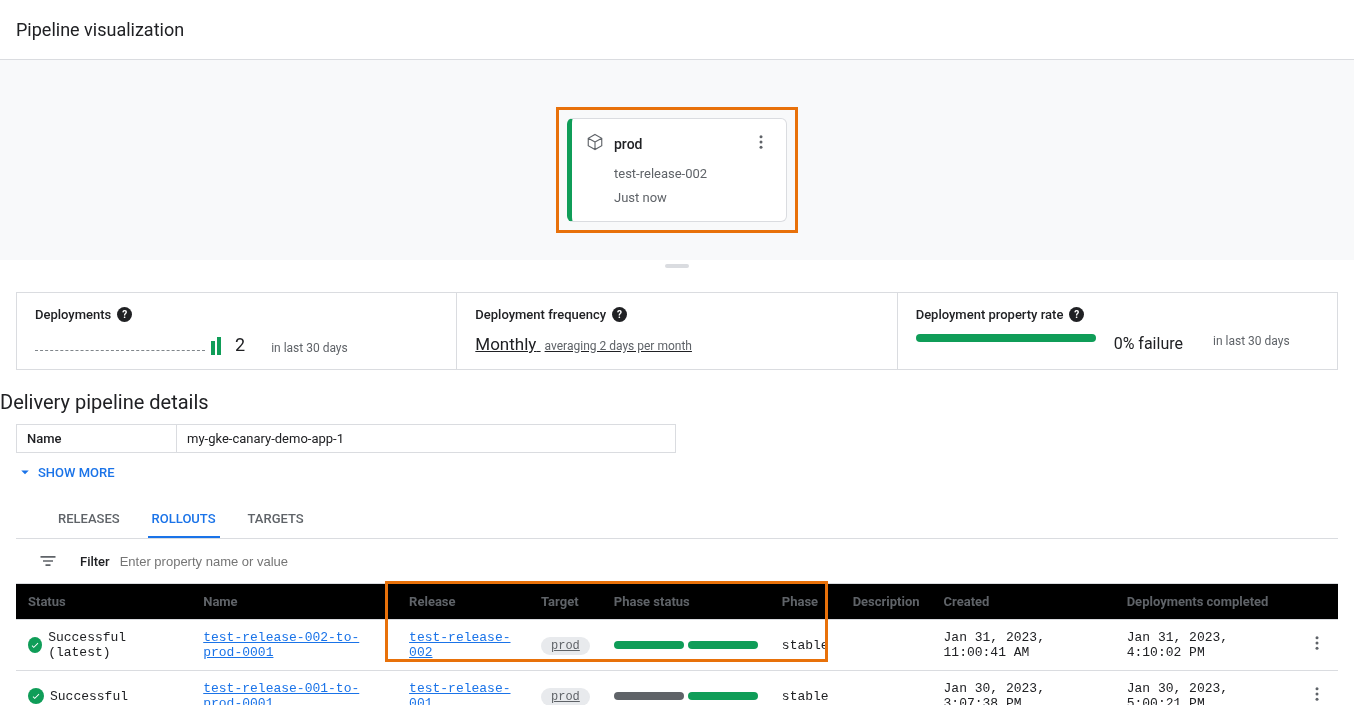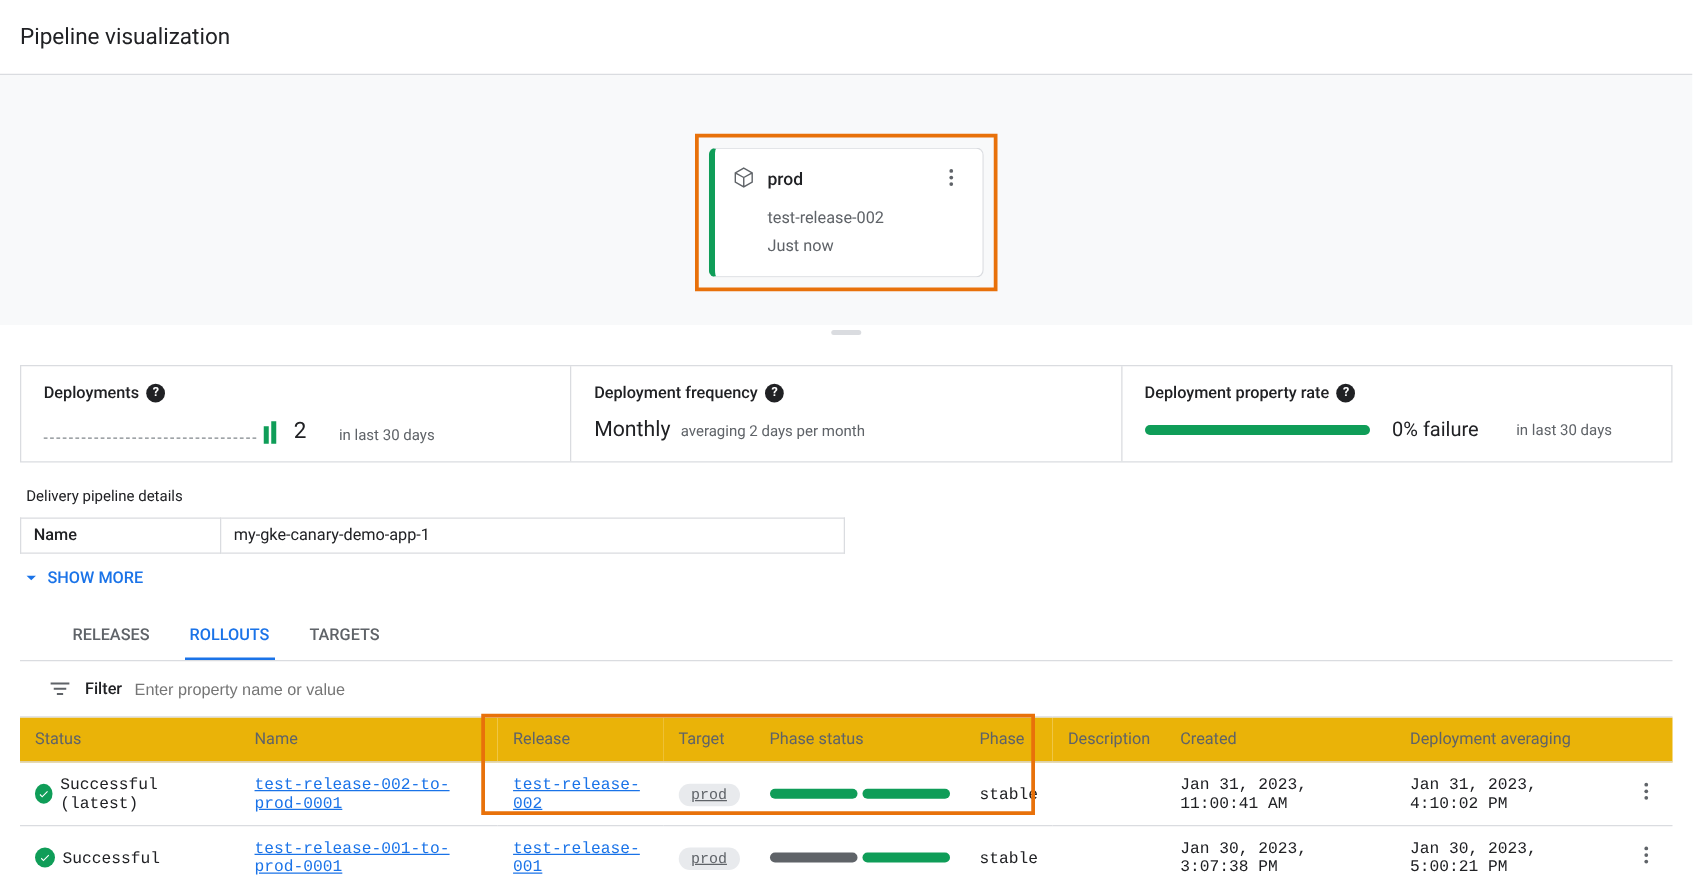--- a/index.html
+++ b/index.html
@@ -19,37 +19,37 @@
 .metric-card:last-child { border-right: none; }
 .metric-title { font-size: 13px; font-weight: 500; display: flex; gap: 6px; margin-bottom: 12px; }
 .help-icon { width: 15px; height: 15px; background: #202124; color: #fff; border-radius: 50%; display: inline-flex; align-items: center; justify-content: center; font-size: 10px; font-weight: bold; }
 .deployments-body { display: flex; align-items: flex-end; gap: 6px; }
 .dashed-line { border-bottom: 1px dashed #80868b; flex: 0 0 170px; height: 1px; margin-bottom: 4px; }
 .bars { display: flex; gap: 2px; align-items: flex-end; height: 18px; }
 .bar1 { width: 4px; height: 14px; background: #0f9d58; }
 .bar2 { width: 4px; height: 18px; background: #0f9d58; }
 .metric-value-big { font-size: 18px; font-weight: 400; margin-left: 8px; }
 .metric-value-small { font-size: 12px; color: #5f6368; margin-left: 20px; }
-.freq-body { font-size: 17px; }
+.freq-body { font-size: 17px; text-decoration: underline; }
 .freq-sub { font-size: 12px; color: #5f6368; margin-left: 4px; }
-.failure-body { display: flex; align-items: center; gap: 10px; }
+.failure-body { display: flex; gap: 10px; }
 .failure-bar { flex: 0 0 180px; height: 8px; background: #0f9d58; border-radius: 4px; }
-.section-title { font-size: 12px; font-weight: 400; padding: 20px 16px 10px 21px; }
+.section-title { font-size: 20px; font-weight: 400; padding: 20px 16px 10px 0; }
 .details-table { margin: 0 16px; border: 1px solid #dadce0; border-collapse: collapse; width: 660px; }
 .details-table td { border: 1px solid #dadce0; padding: 6px 10px; font-size: 13px; }
 .details-table td:first-child { font-weight: 500; width: 160px; }
 .show-more { color: #1a73e8; font-size: 13px; font-weight: 500; cursor: pointer; padding: 10px 16px; display: flex; align-items: center; gap: 4px; text-align: right; }
 .tabs { display: flex; gap: 24px; padding: 10px 38px 0 38px; border-bottom: 1px solid #dadce0; margin: 0 16px; }
 .tab { padding: 10px 4px; font-size: 13px; font-weight: 500; color: #5f6368; cursor: pointer; border-bottom: 2px solid transparent; }
 .tab.active { color: #1a73e8; border-bottom: 2px solid #1a73e8; }
 .filter-row { display: flex; align-items: center; gap: 10px; padding: 12px 16px 12px 38px; }
-.filter-label { font-weight: 500; font-size: 13px; }
+.filter-label { font-weight: 500; font-size: 13px; margin-left: 12px; }
 .filter-input { border: none; font-size: 13px; flex: 1; outline: none; color: #80868b; }
 .data-table { width: calc(100% - 32px); margin: 0 16px; border-collapse: collapse; font-size: 13px; }
-.data-table th { text-align: left; font-weight: 400; color: #5f6368; background: #eab308; padding: 10px 12px; border-top: 1px solid #dadce0; border-bottom: 1px solid #dadce0; }
+.data-table th { text-align: left; font-weight: 700; color: #5f6368; background: #000000; padding: 10px 12px; border-top: 1px solid #dadce0; border-bottom: 1px solid #dadce0; }
 .data-table td { padding: 10px 12px; border-bottom: 1px solid #dadce0; font-family: Liberation Mono, monospace; }
 .status-cell { display: flex; align-items: center; gap: 6px; }
 .check-icon { width: 16px; height: 16px; background: #0f9d58; border-radius: 50%; display: inline-flex; align-items: center; justify-content: center; color: #fff; }
 .link { color: #1a73e8; text-decoration: underline; cursor: pointer; }
 .pill { background: #e8eaed; border-radius: 10px; padding: 2px 10px; font-size: 12px; color: #5f6368; text-decoration: underline; cursor: pointer; }
 .phase-bars { display: flex; gap: 4px; }
 .phase-bar { width: 70px; height: 8px; border-radius: 4px; }
 .phase-bar.green { background: #0f9d58; }
 .phase-bar.gray { background: #5f6368; }
 .row-kebab { color: #5f6368; cursor: pointer; text-align: center; }
@@ -164,21 +164,21 @@
   <thead>
     <tr>
       <th>Status</th>
       <th>Name</th>
       <th>Release</th>
       <th>Target</th>
       <th>Phase status</th>
       <th>Phase</th>
       <th>Description</th>
       <th>Created</th>
-      <th>Deployment averaging</th>
+      <th>Deployments completed</th>
       <th></th>
     </tr>
   </thead>
   <tbody id="rows-body">
         <tr>
     <td>
             <div class="status-cell">
       <span class="check-icon">
         <svg class="check" viewBox="0 0 24 24">
                   <path d="M9 16.2l-3.5-3.5L4 14.2 9 19.2 20 8.2l-1.5-1.5z"></path>

